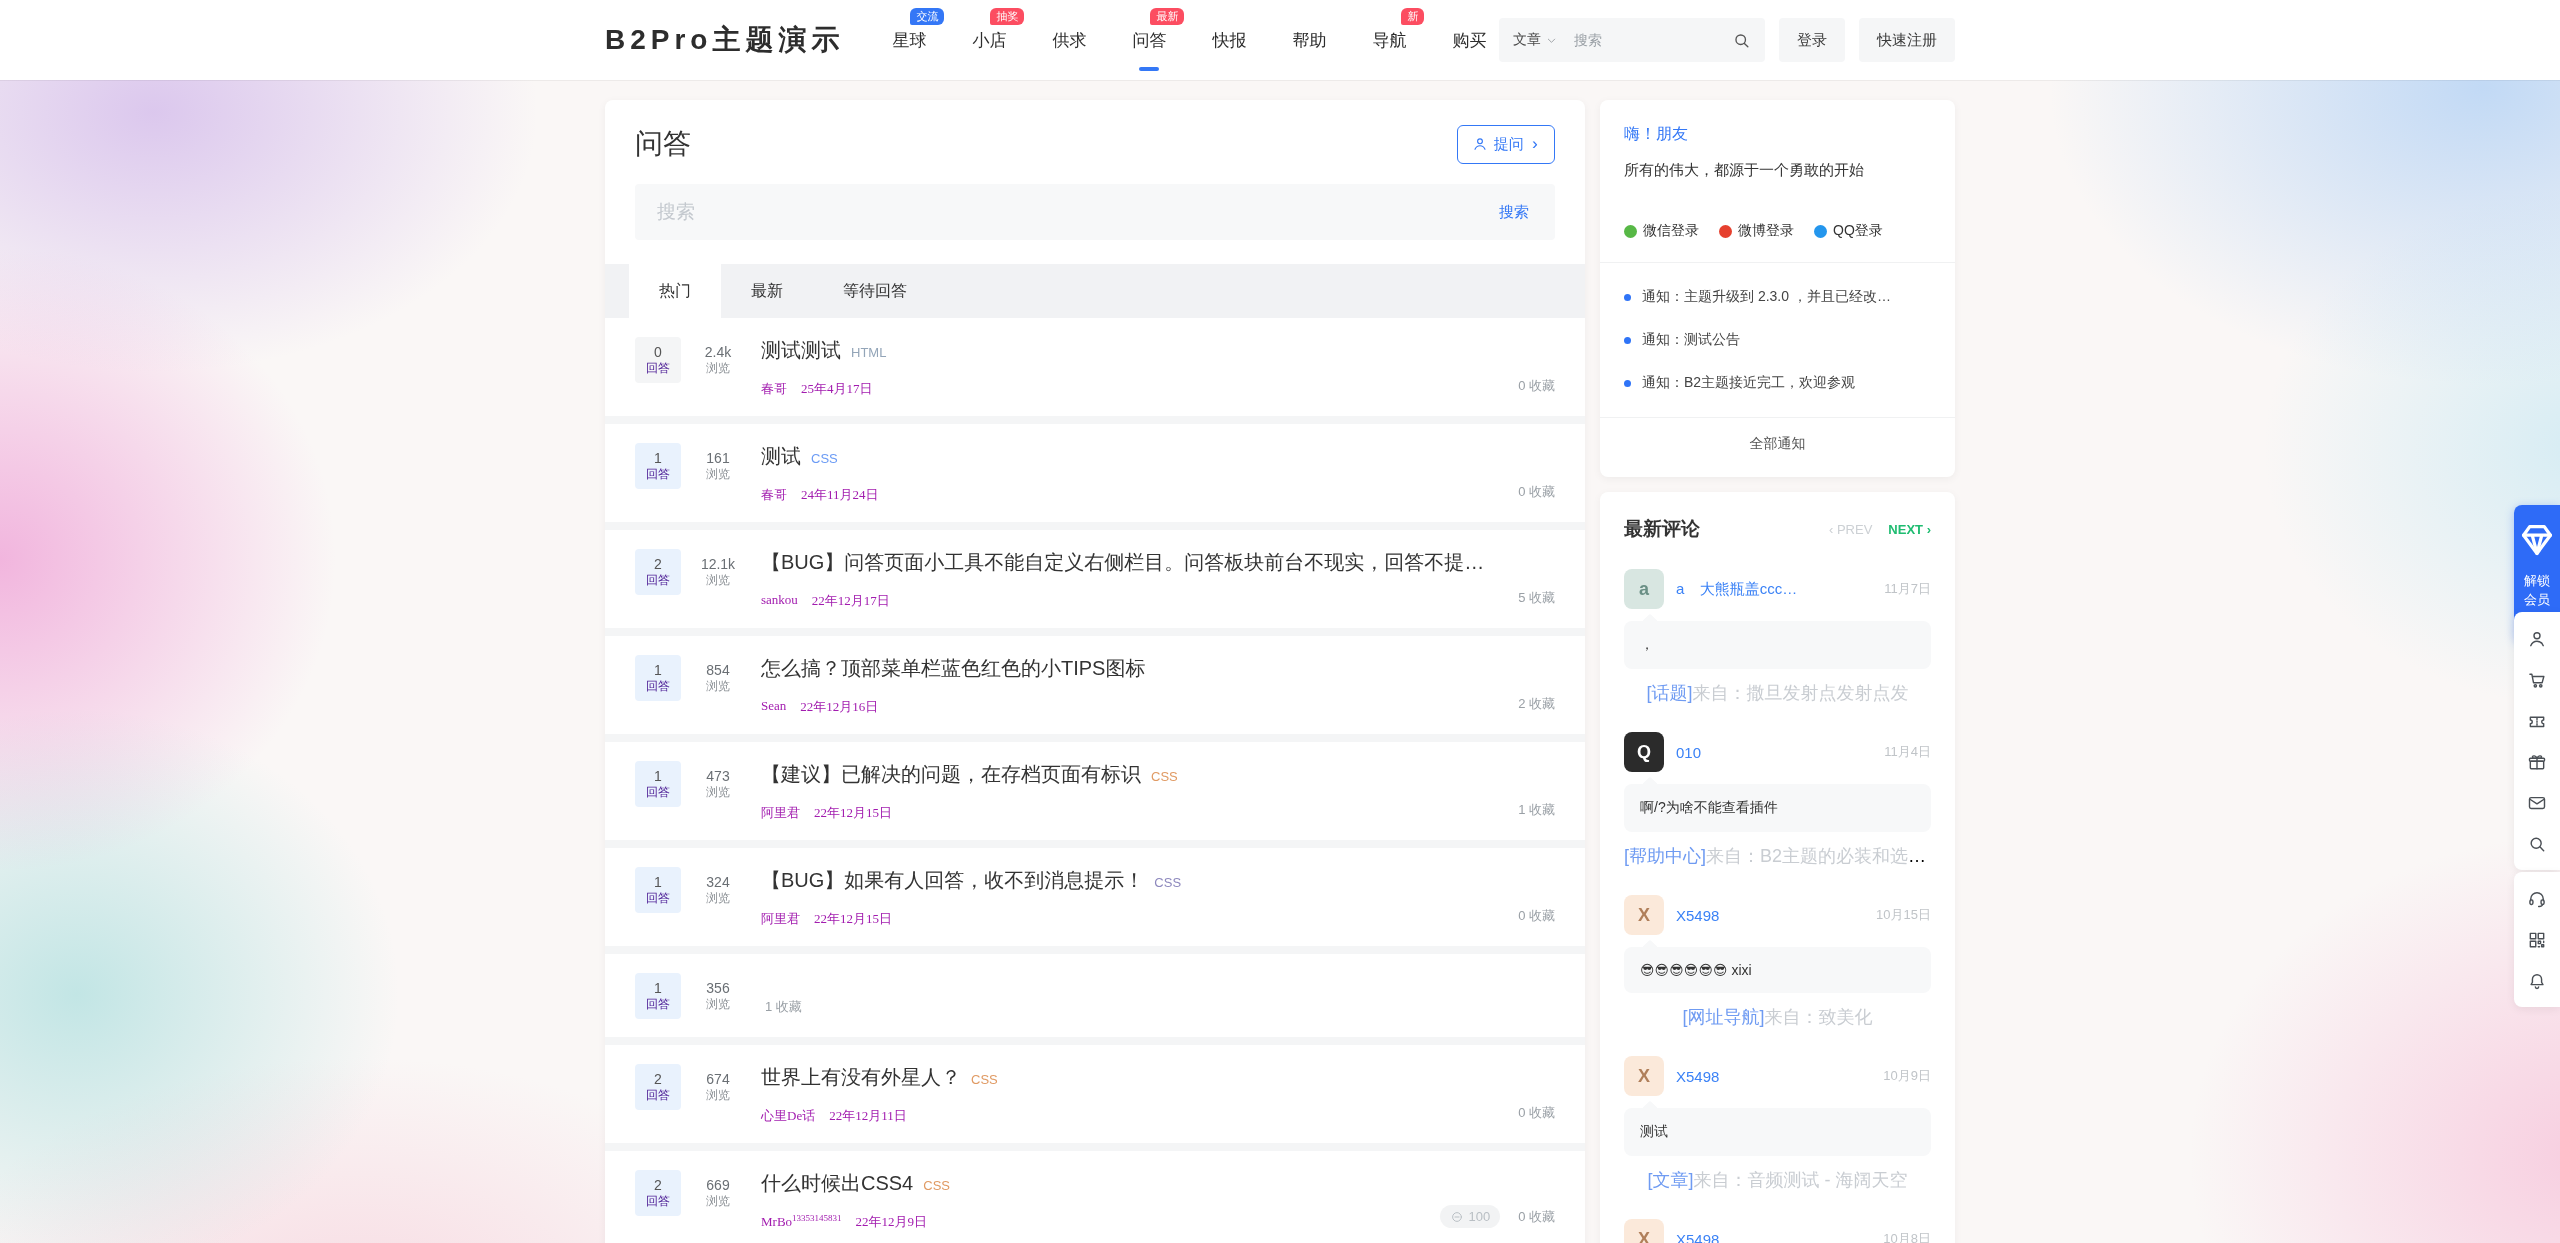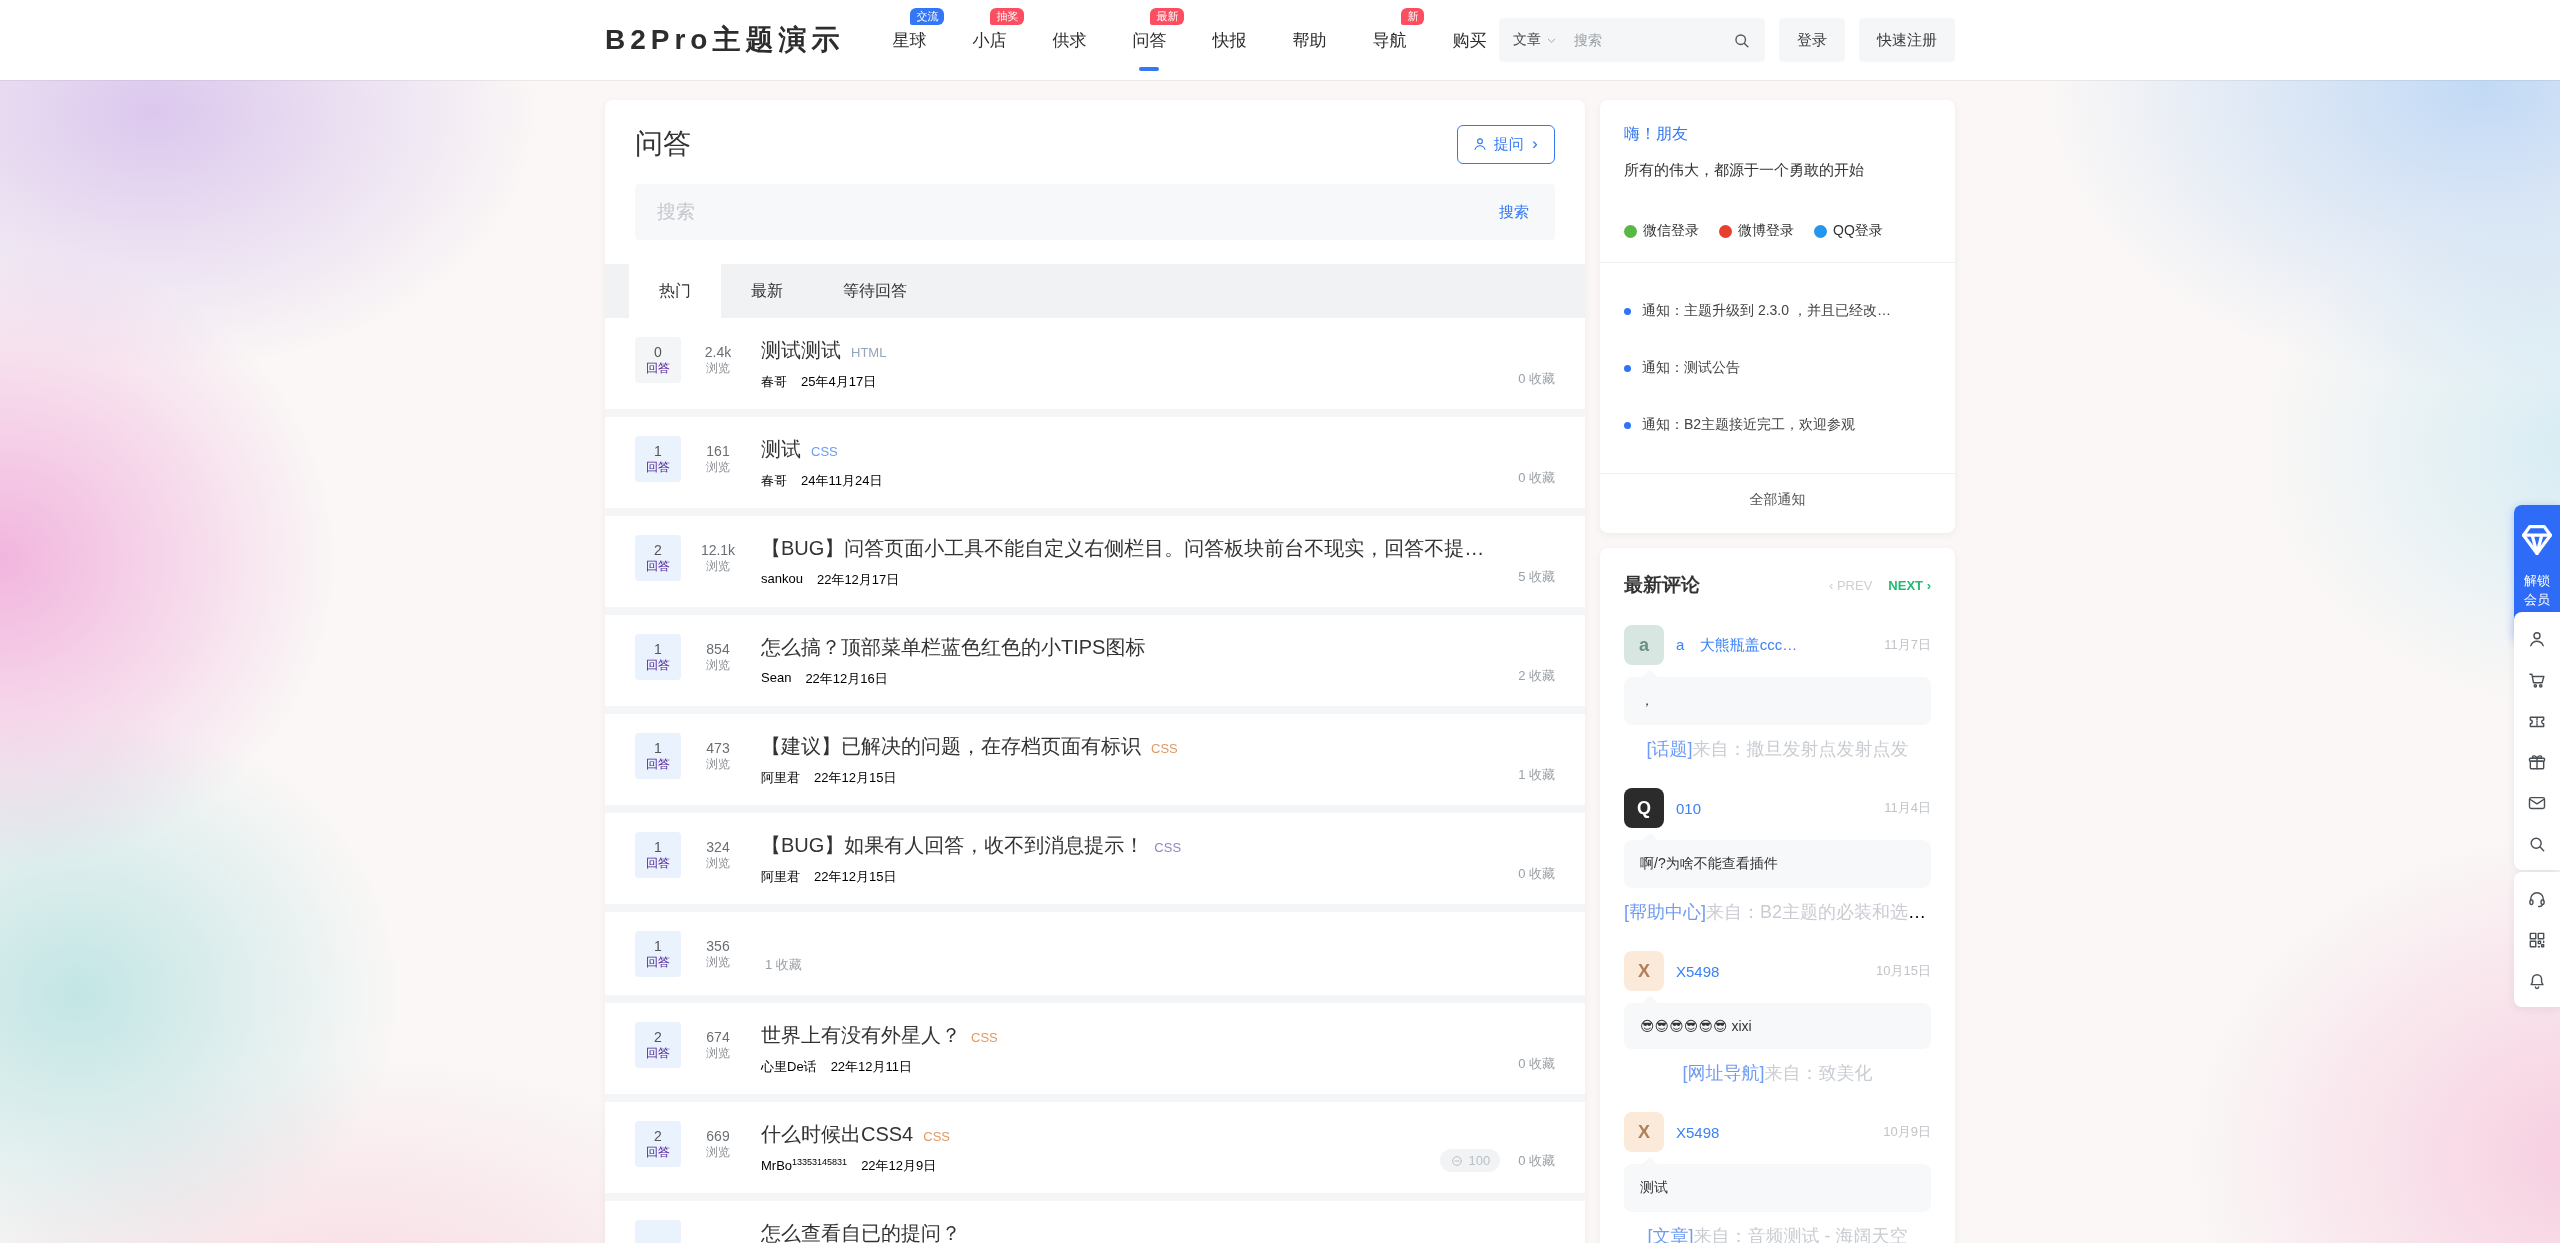--- a/index.html
+++ b/index.html
@@ -56,36 +56,36 @@
   .q-ans.answered { background:#e9f2fd; }
   .q-ans-num { font-size:14px; color:#555; line-height:17px; }
   .q-ans-lbl { font-size:12px; color:#4c1d95; line-height:15px; }
   .q-views { width:54px; margin-left:10px; display:flex; flex-direction:column; align-items:center; justify-content:center; height:46px; flex:none; }
   .q-views-num { font-size:14px; color:#6a6f74; line-height:17px; }
   .q-views-lbl { font-size:12px; color:#8a8f94; line-height:15px; }
   .q-main { flex:1; min-width:0; margin-left:16px; }
   .q-title-row { display:flex; align-items:baseline; white-space:nowrap; }
   .q-title { font-size:20px; color:#333; max-width:780px; overflow:hidden; text-overflow:ellipsis; white-space:nowrap; cursor:pointer; }
   .q-tag { font-size:13px; margin-left:10px; cursor:pointer; }
-  .q-meta { margin-top:9px; font-size:13px; color:#000000; display:flex; gap:14px; }
+  .q-meta { margin-top:16px; font-size:13px; color:#a21caf; display:flex; gap:14px;font-family:Liberation Serif, serif; }
   .q-author sup { font-size:9px; }
   .q-right { margin-left:20px; align-self:flex-end; display:flex; align-items:center; gap:18px; padding-bottom:3px; flex:none; }
   .q-bounty { display:flex; align-items:center; gap:4px; background:#f2f3f4; border-radius:12px; padding:4px 10px; font-size:13px; color:#b9bfc4; }
   .q-bounty .c-icon { width:14px; height:14px; }
   .q-fav { font-size:13px; color:#9aa0a6; white-space:nowrap; }
   
   .side { width:355px; display:flex; flex-direction:column; gap:15px; }
   .side-card { background:#fff; border-radius:8px; box-shadow:0 2px 8px rgba(0,0,0,.05); padding:24px; }
   .greet-title { font-size:16px; color:#3478f6; }
   .greet-quote { margin-top:16px; font-size:15px; color:#333; }
   .logins { margin-top:42px; display:flex; gap:20px; }
   .login-opt { display:flex; align-items:center; gap:6px; font-size:14px; color:#333; cursor:pointer; white-space:nowrap; }
   .login-dot { width:13px; height:13px; border-radius:50%; flex:none; }
   .card-div { height:1px; background:#f0f1f2; margin:22px -24px; }
-  .notice { display:flex; align-items:center; gap:11px; margin:39px 0; cursor:pointer; }
+  .notice { display:flex; align-items:center; gap:11px; margin:25px 0; cursor:pointer; }
   .notice-dot { width:7px; height:7px; border-radius:50%; background:#2f74f7; flex:none; }
   .notice-text { font-size:14px; color:#444; white-space:nowrap; overflow:hidden; text-overflow:ellipsis; }
   .all-notices { border-top:1px solid #f0f1f2; margin:22px -24px 0; padding:17px 0 0; text-align:center; font-size:14px; color:#555; cursor:pointer; }
   .cm-head { display:flex; align-items:center; }
   .cm-title { flex:1; font-size:19px; font-weight:600; color:#333; }
   .cm-prev { font-size:13px; color:#ccd0d4; cursor:pointer; }
   .cm-next { font-size:13px; color:#1fbc71; font-weight:600; margin-left:16px; cursor:pointer; }
   .comment { margin-top:27px; }
   .cm-user { display:flex; align-items:center; }
   .cm-avatar { width:40px; height:40px; border-radius:8px; display:flex; align-items:center; justify-content:center; font-size:18px; font-weight:600; flex:none; cursor:pointer; }

